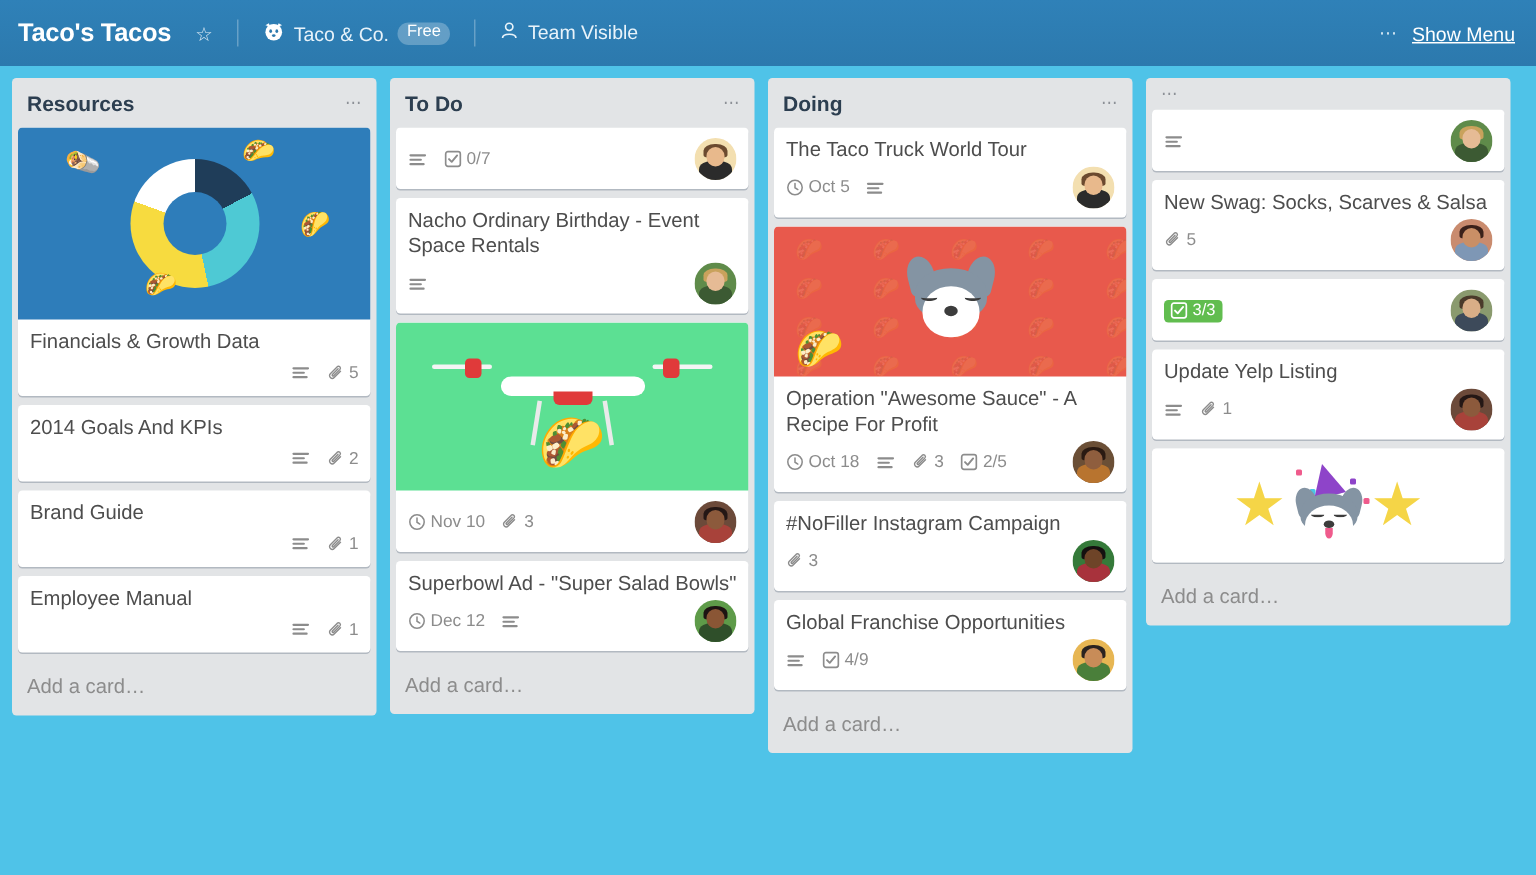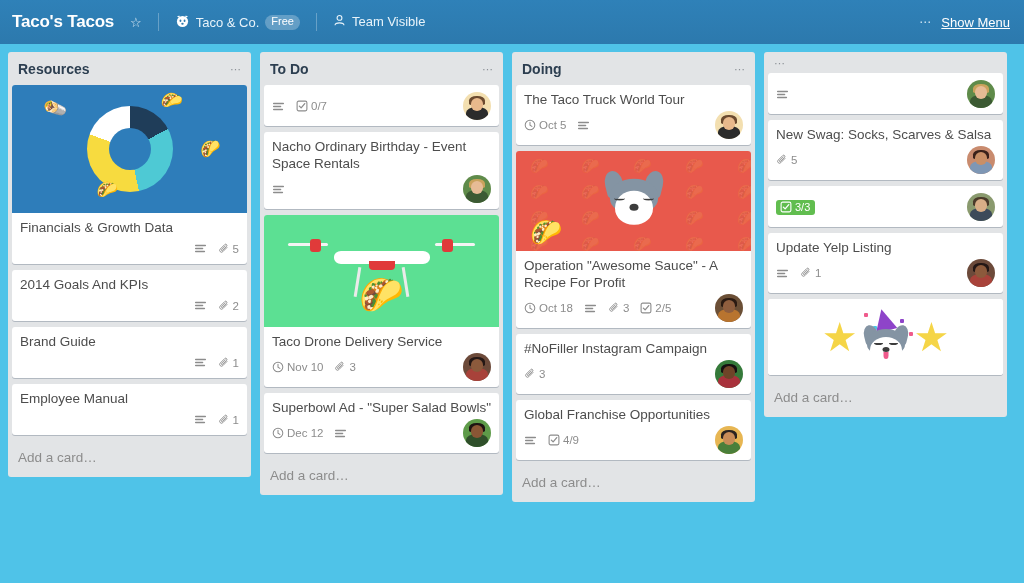--- a/index.html
+++ b/index.html
@@ -446,21 +446,20 @@
       <span class="drone-rotor" style="left:46px"></span>
       <span class="drone-rotor" style="right:46px"></span>
       <span class="drone-body"></span>
       <span class="drone-cam"></span>
       <span class="drone-leg" style="left:92px;transform:rotate(9deg)"></span>
       <span class="drone-leg" style="right:92px;transform:rotate(-9deg)"></span>
       <span class="drone-taco">🌮</span>
     </div>
         <div class="card-body">
 
-          <div class="card-title">Taco Drone Delivery Service</div>
           <div class="badges">
               <span class="badge ">
       <span>
                   <svg width="12" height="12" viewBox="0 0 14 14">
                     <circle cx="7" cy="7" r="5.6" fill="none" stroke="#8c8c8c" stroke-width="1.2"></circle>
                     <path d="M7 3.9 L7 7.2 L9.2 8.6" fill="none" stroke="#8c8c8c" stroke-width="1.2" stroke-linecap="round"></path>
                   </svg>
                 </span>
                 <span>Nov 10</span>
     </span>

